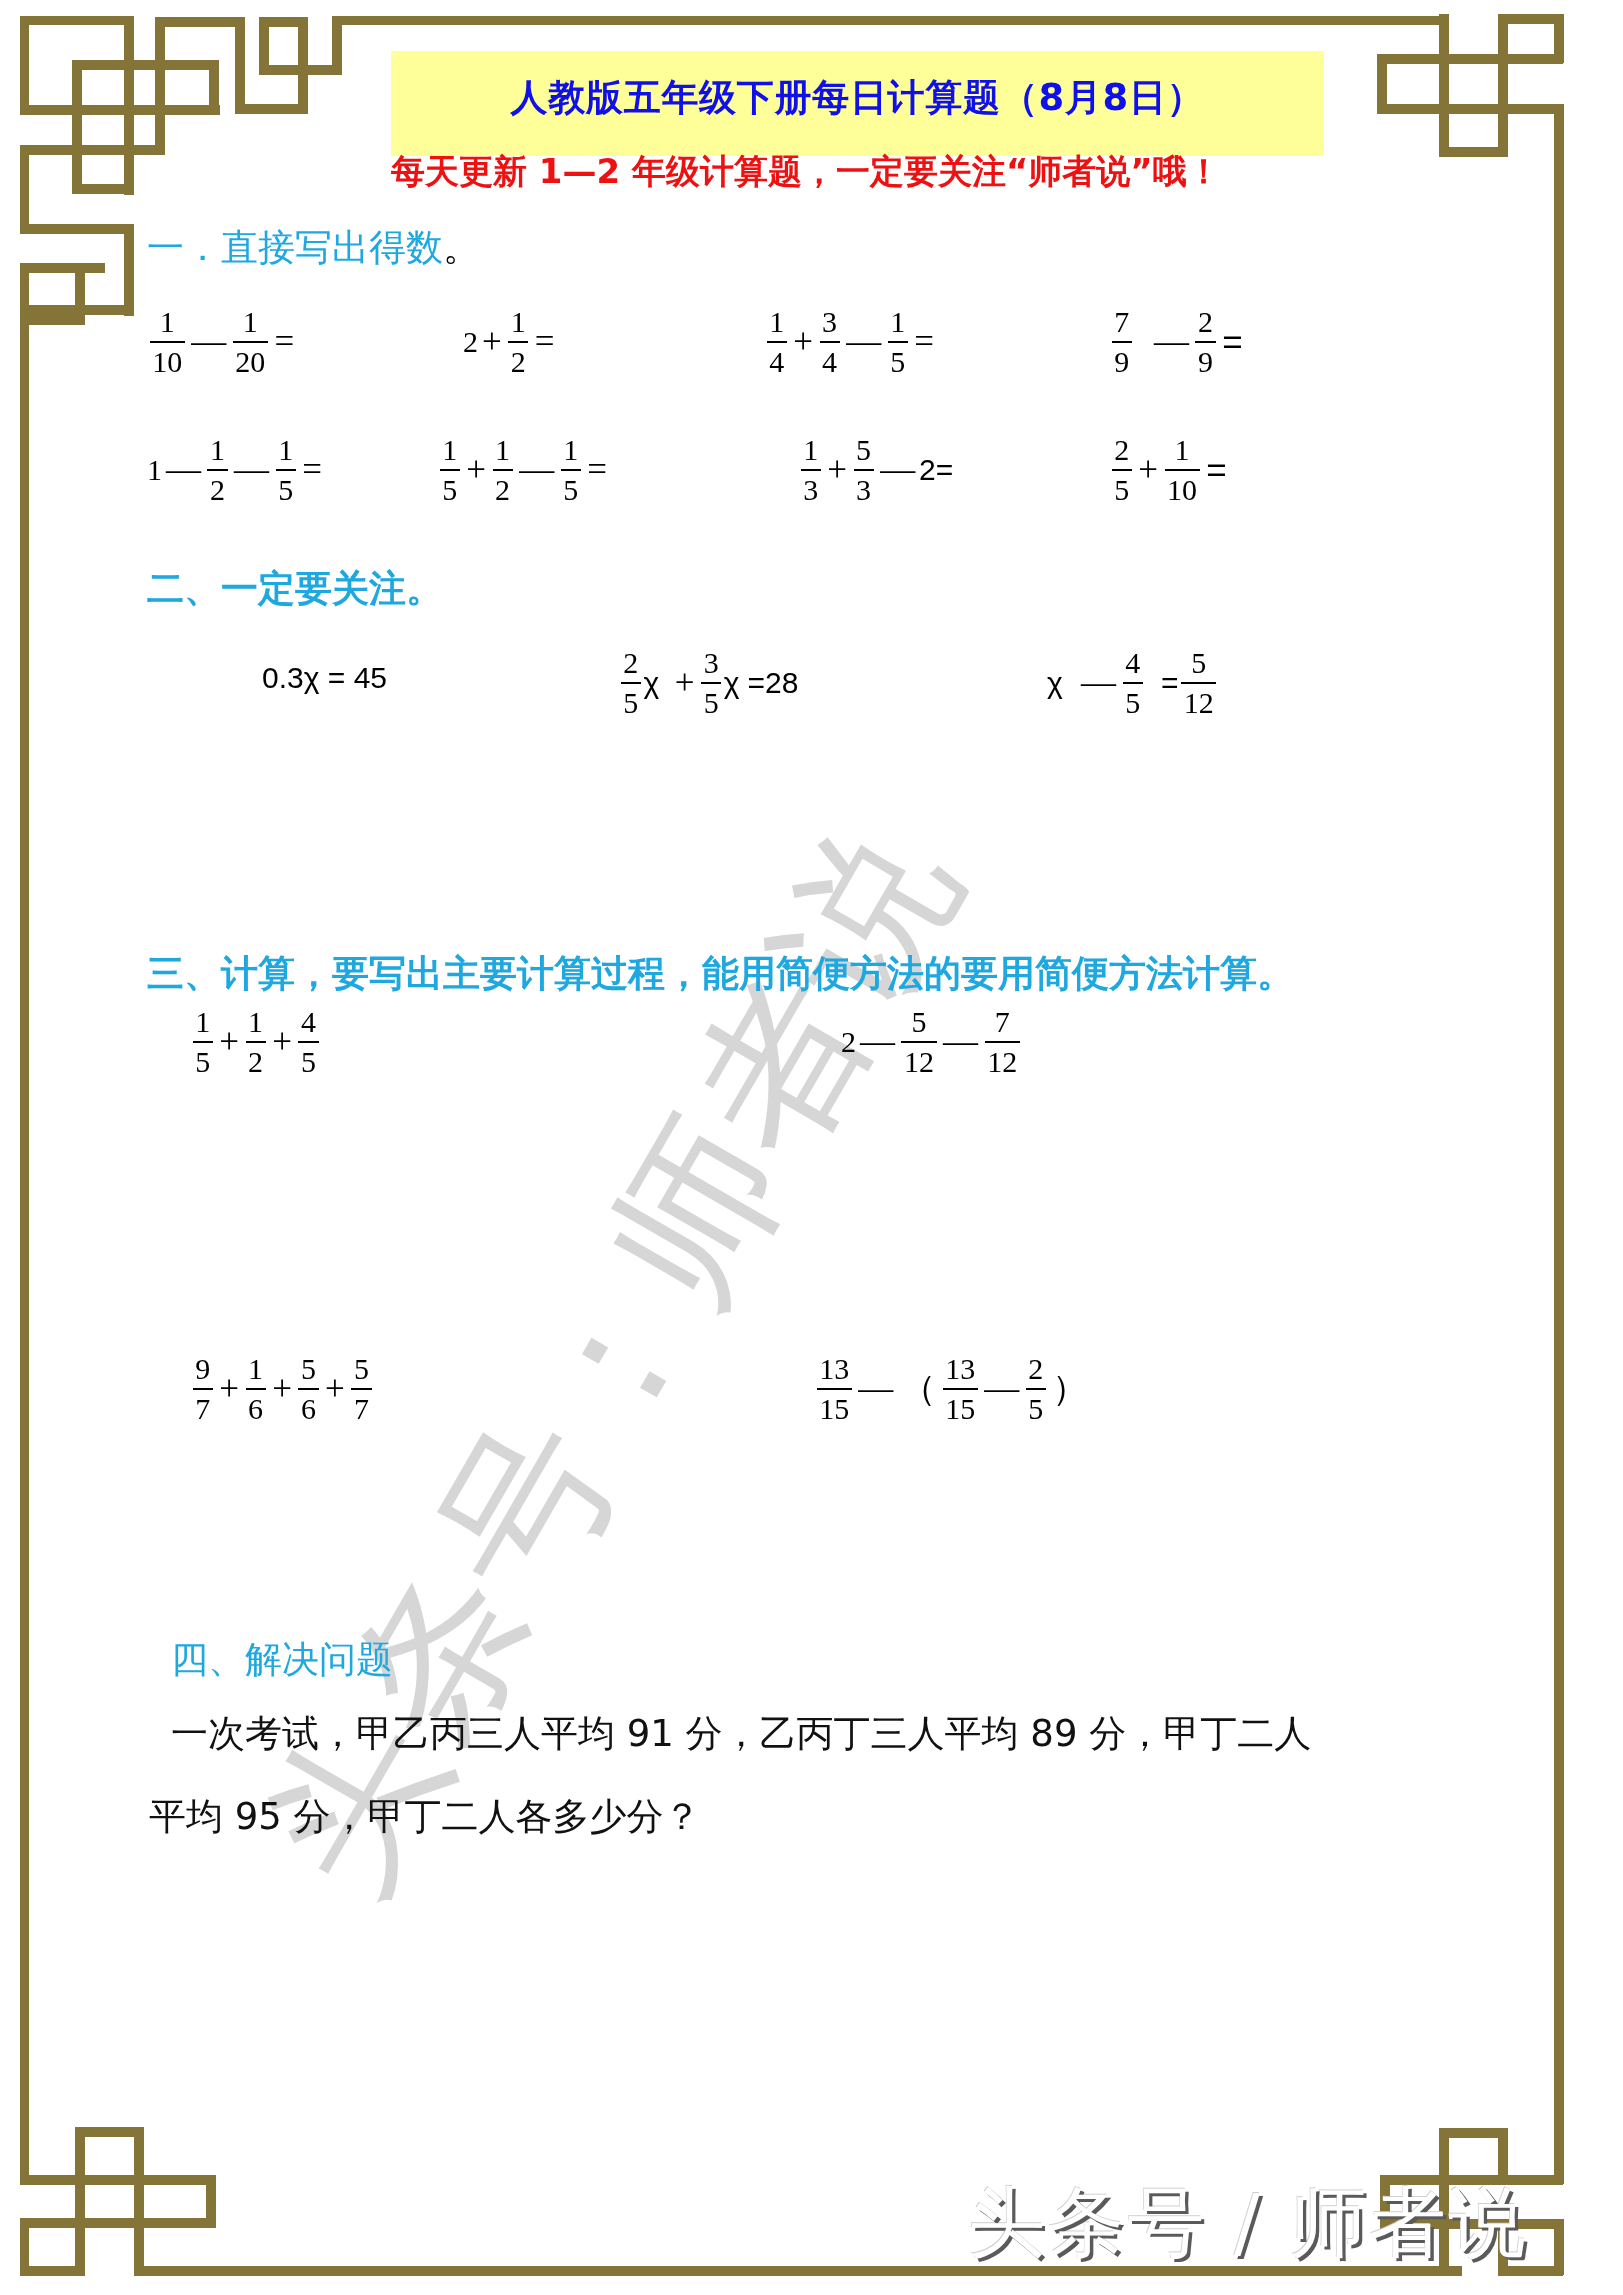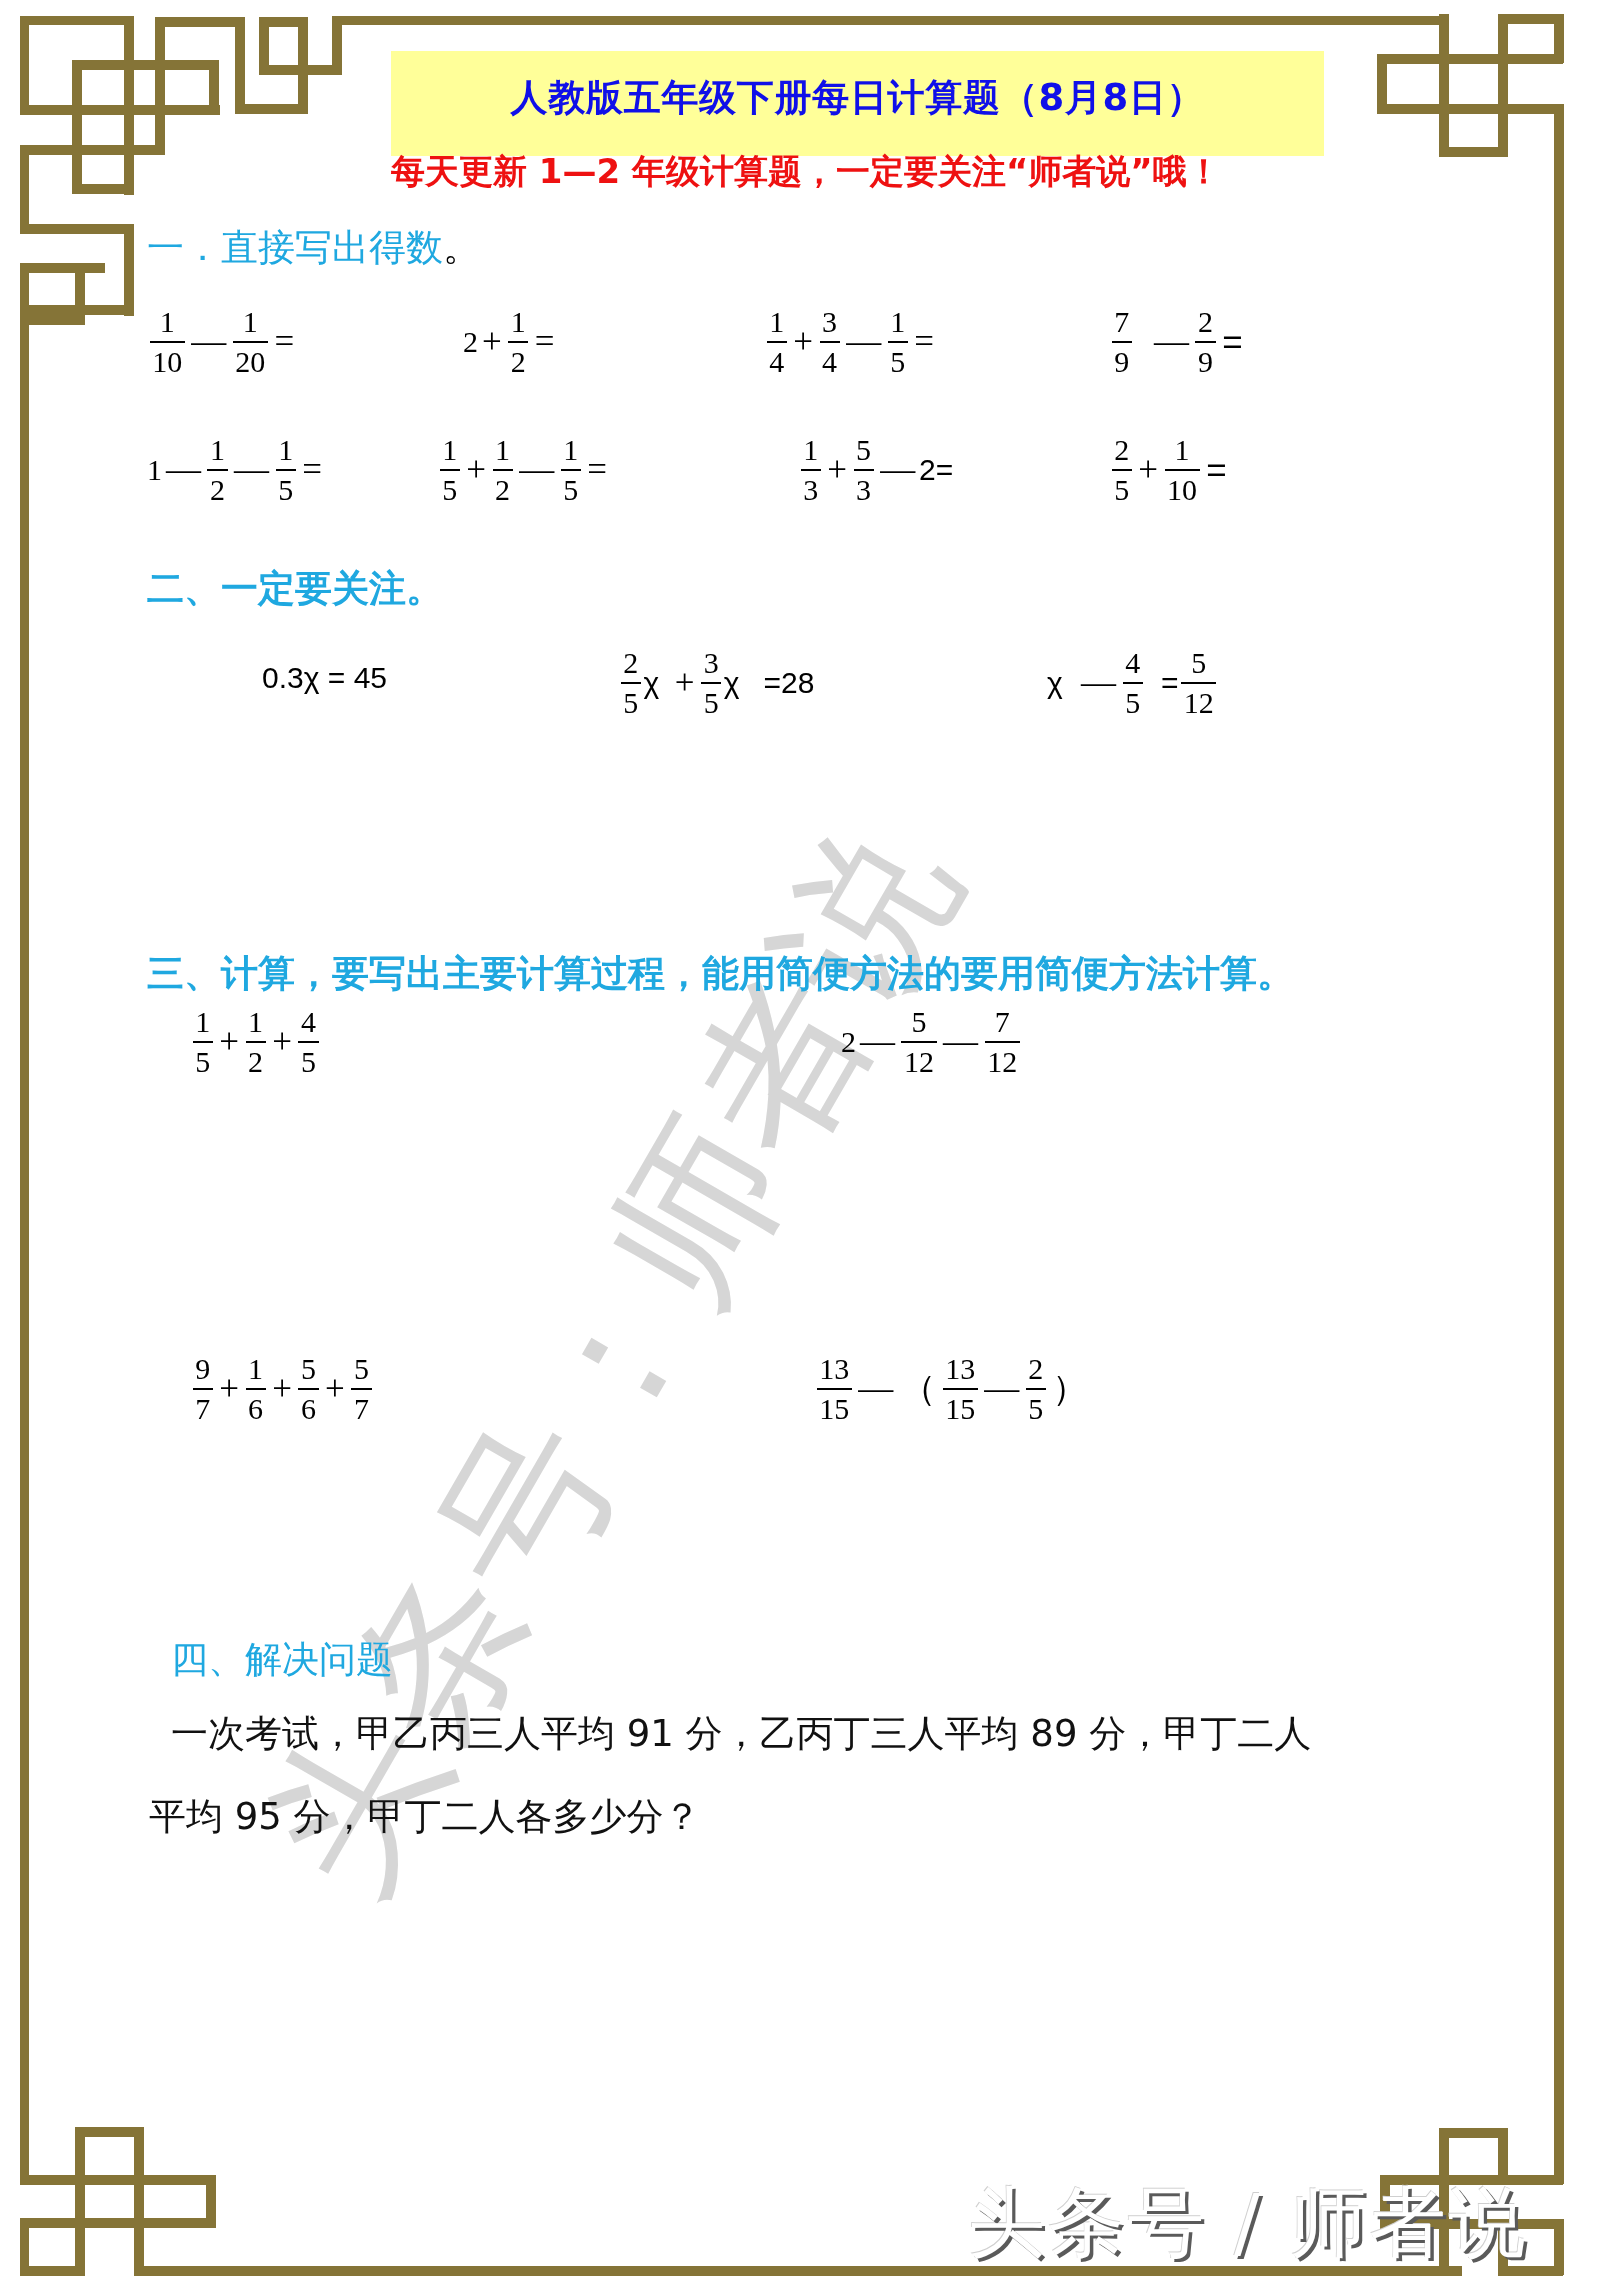--- a/index.html
+++ b/index.html
@@ -217,21 +217,21 @@
         <span class="num">2</span>
         <span class="den">5</span>
       </span>
     <span class="sans">χ</span>
     <span class="op" style="margin-left:15.7px">+</span>
     <span class="frac">
         <span class="num">3</span>
         <span class="den">5</span>
       </span>
     <span class="sans">χ</span>
-    <span class="sans" style="margin-left:24px">=28</span>
+    <span class="sans" style="margin-left:8px">=28</span>
   </div>
   <div class="expr" style="left:1047px;top:648px;">
     <span class="sans">χ</span>
     <span class="op" style="margin-left:18.3px">—</span>
     <span class="frac">
         <span class="num">4</span>
         <span class="den">5</span>
       </span>
     <span class="sans" style="margin-left:15.7px">=</span>
     <span class="frac">

